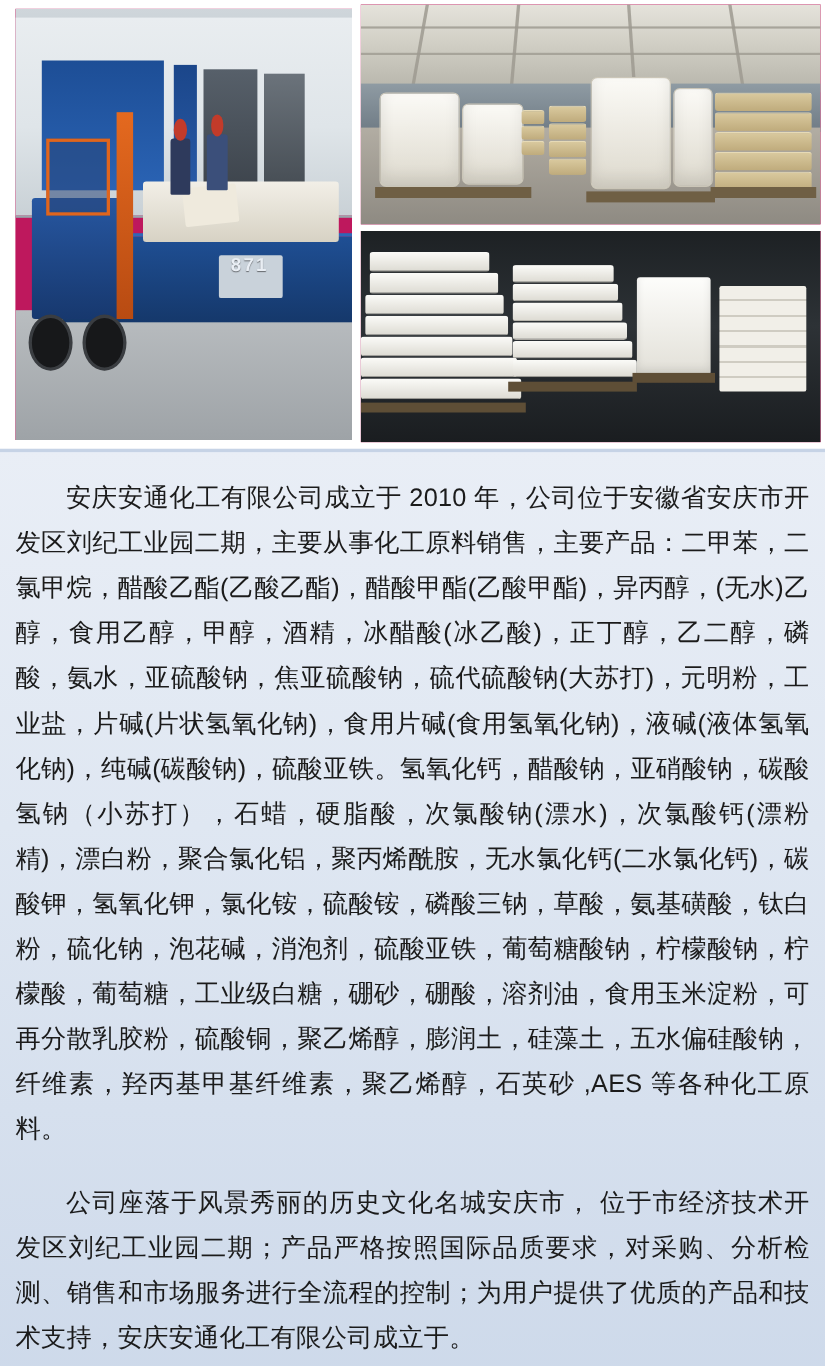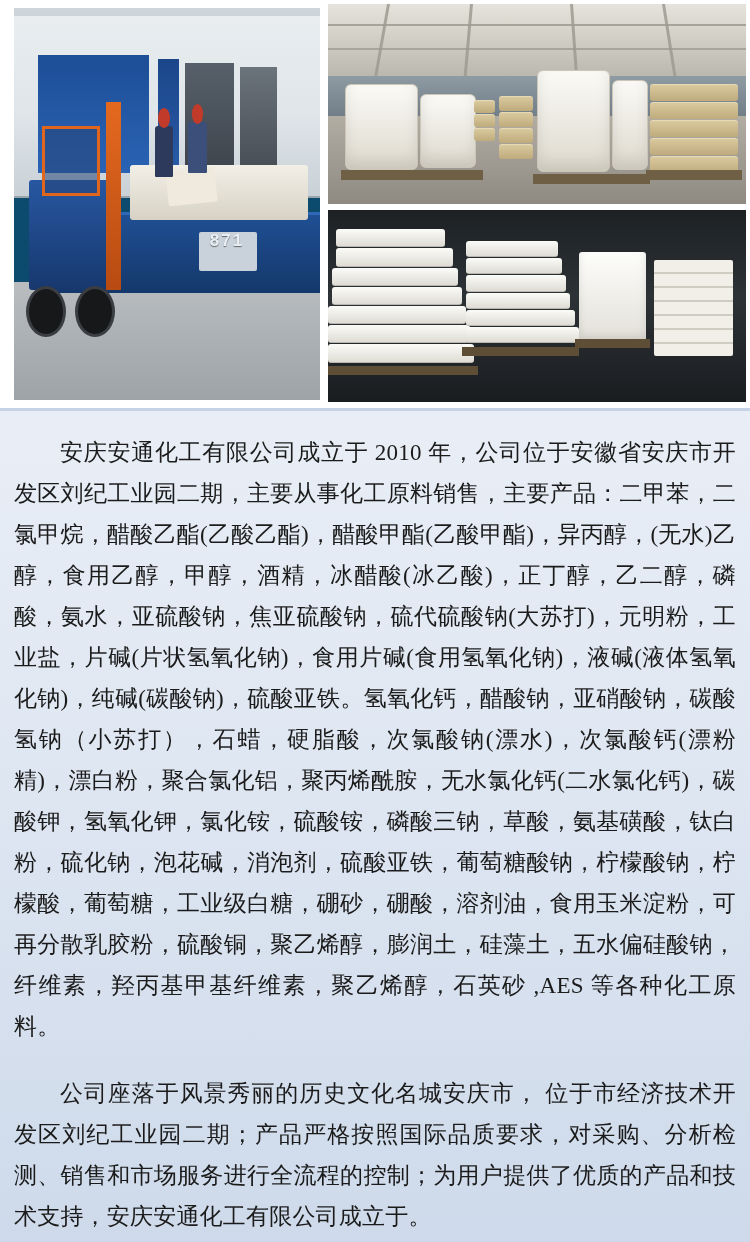--- a/index.html
+++ b/index.html
@@ -23,21 +23,21 @@
   .gallery {
     position: relative;
     width: 750px;
     height: 408px;
     background: #ffffff;
     padding: 0;
   }
   .photo {
     position: absolute;
     overflow: hidden;
-    background: #0c4a6e;
+    background: #be185d;
     text-align: center;
   }
   .photo-main   { left: 14px;  top: 8px;  width: 306px; height: 392px; }
   .photo-top    { left: 328px; top: 4px;  width: 418px; height: 200px; }
   .photo-bottom { left: 328px; top: 210px; width: 418px; height: 192px; }
 
   
   .p1-sky {
     position: absolute; left: 0; top: 0; width: 100%; height: 42%;
     background: linear-gradient(#cfd6db, #aab4bb);
@@ -195,21 +195,21 @@
     position: absolute; left: 0; top: 0; width: 100%; height: 3px;
     background: #c6d3e6;
   }
   .para {
     margin: 0 0 26px 0;
     color: #1b1b1b;
     font-size: 23px;
     line-height: 41px;
     text-align: justify;
     letter-spacing: 0.2px;
-    font-family: Liberation Serif, serif;
+    font-family: Liberation Sans, sans-serif;
   }
   .para.indent { text-indent: 2em; }
   .para:last-child { margin-bottom: 0; }
 </style>
 </head>
 <body>
 
 <div class="page">
 
   <div class="gallery">

